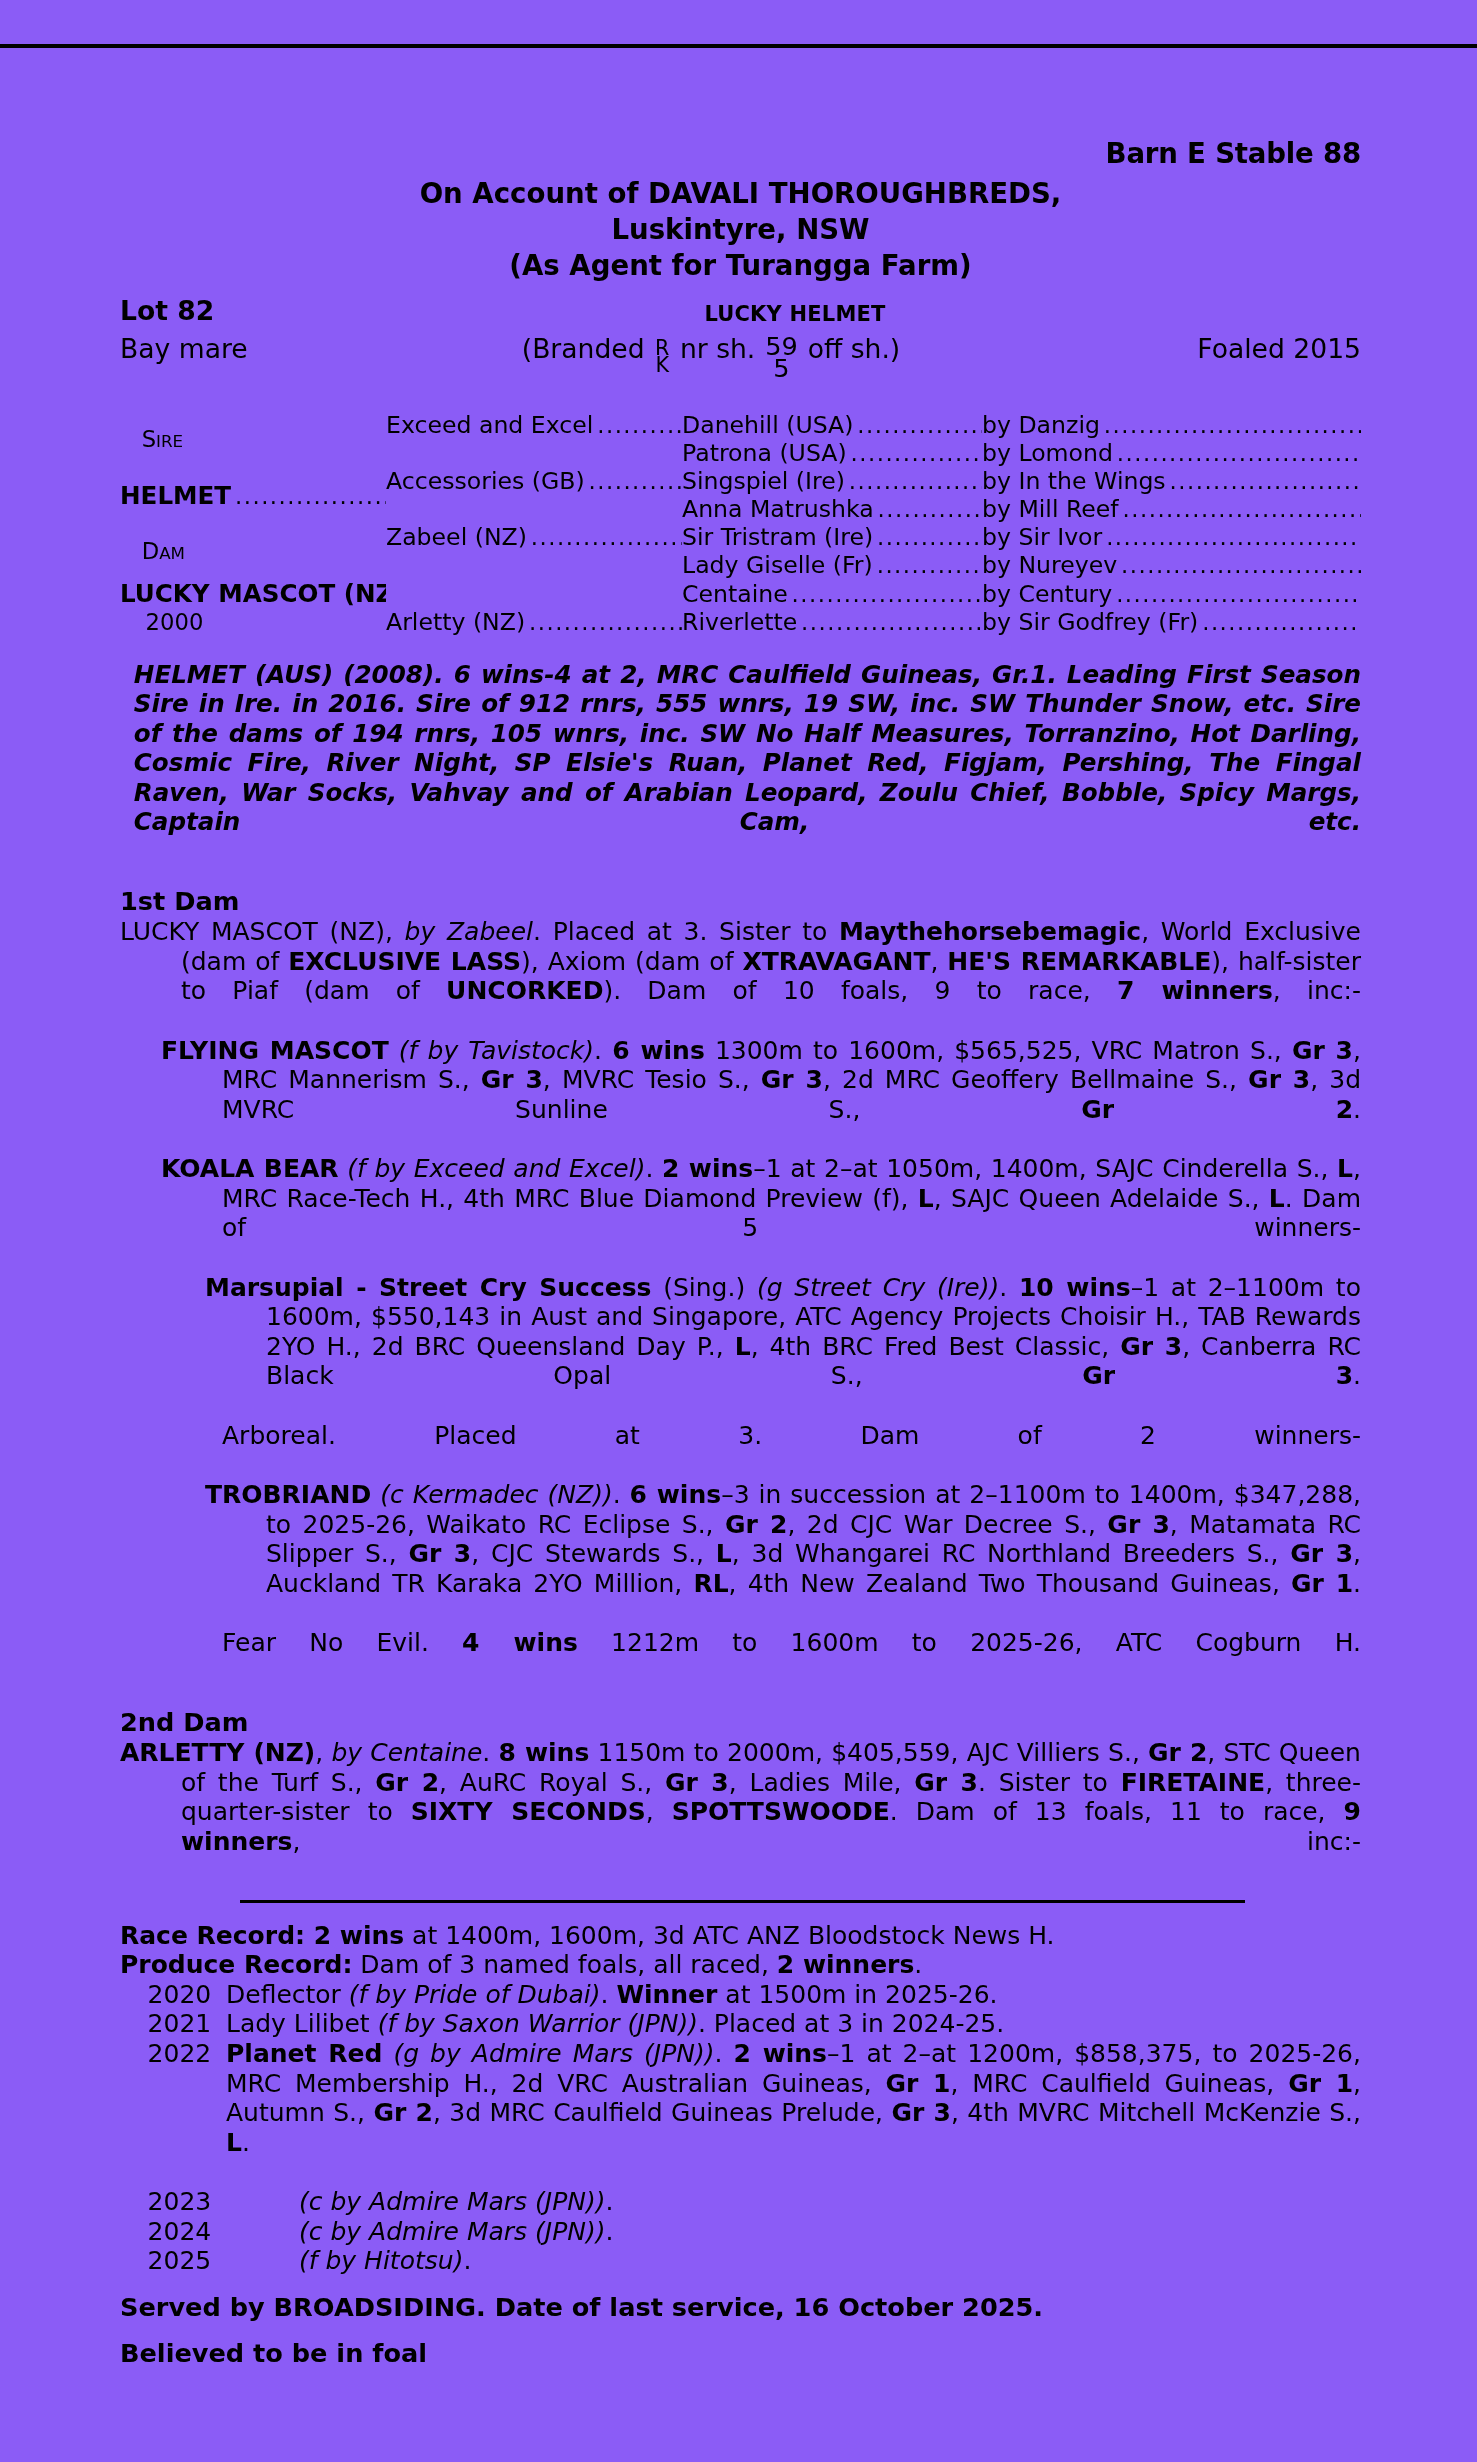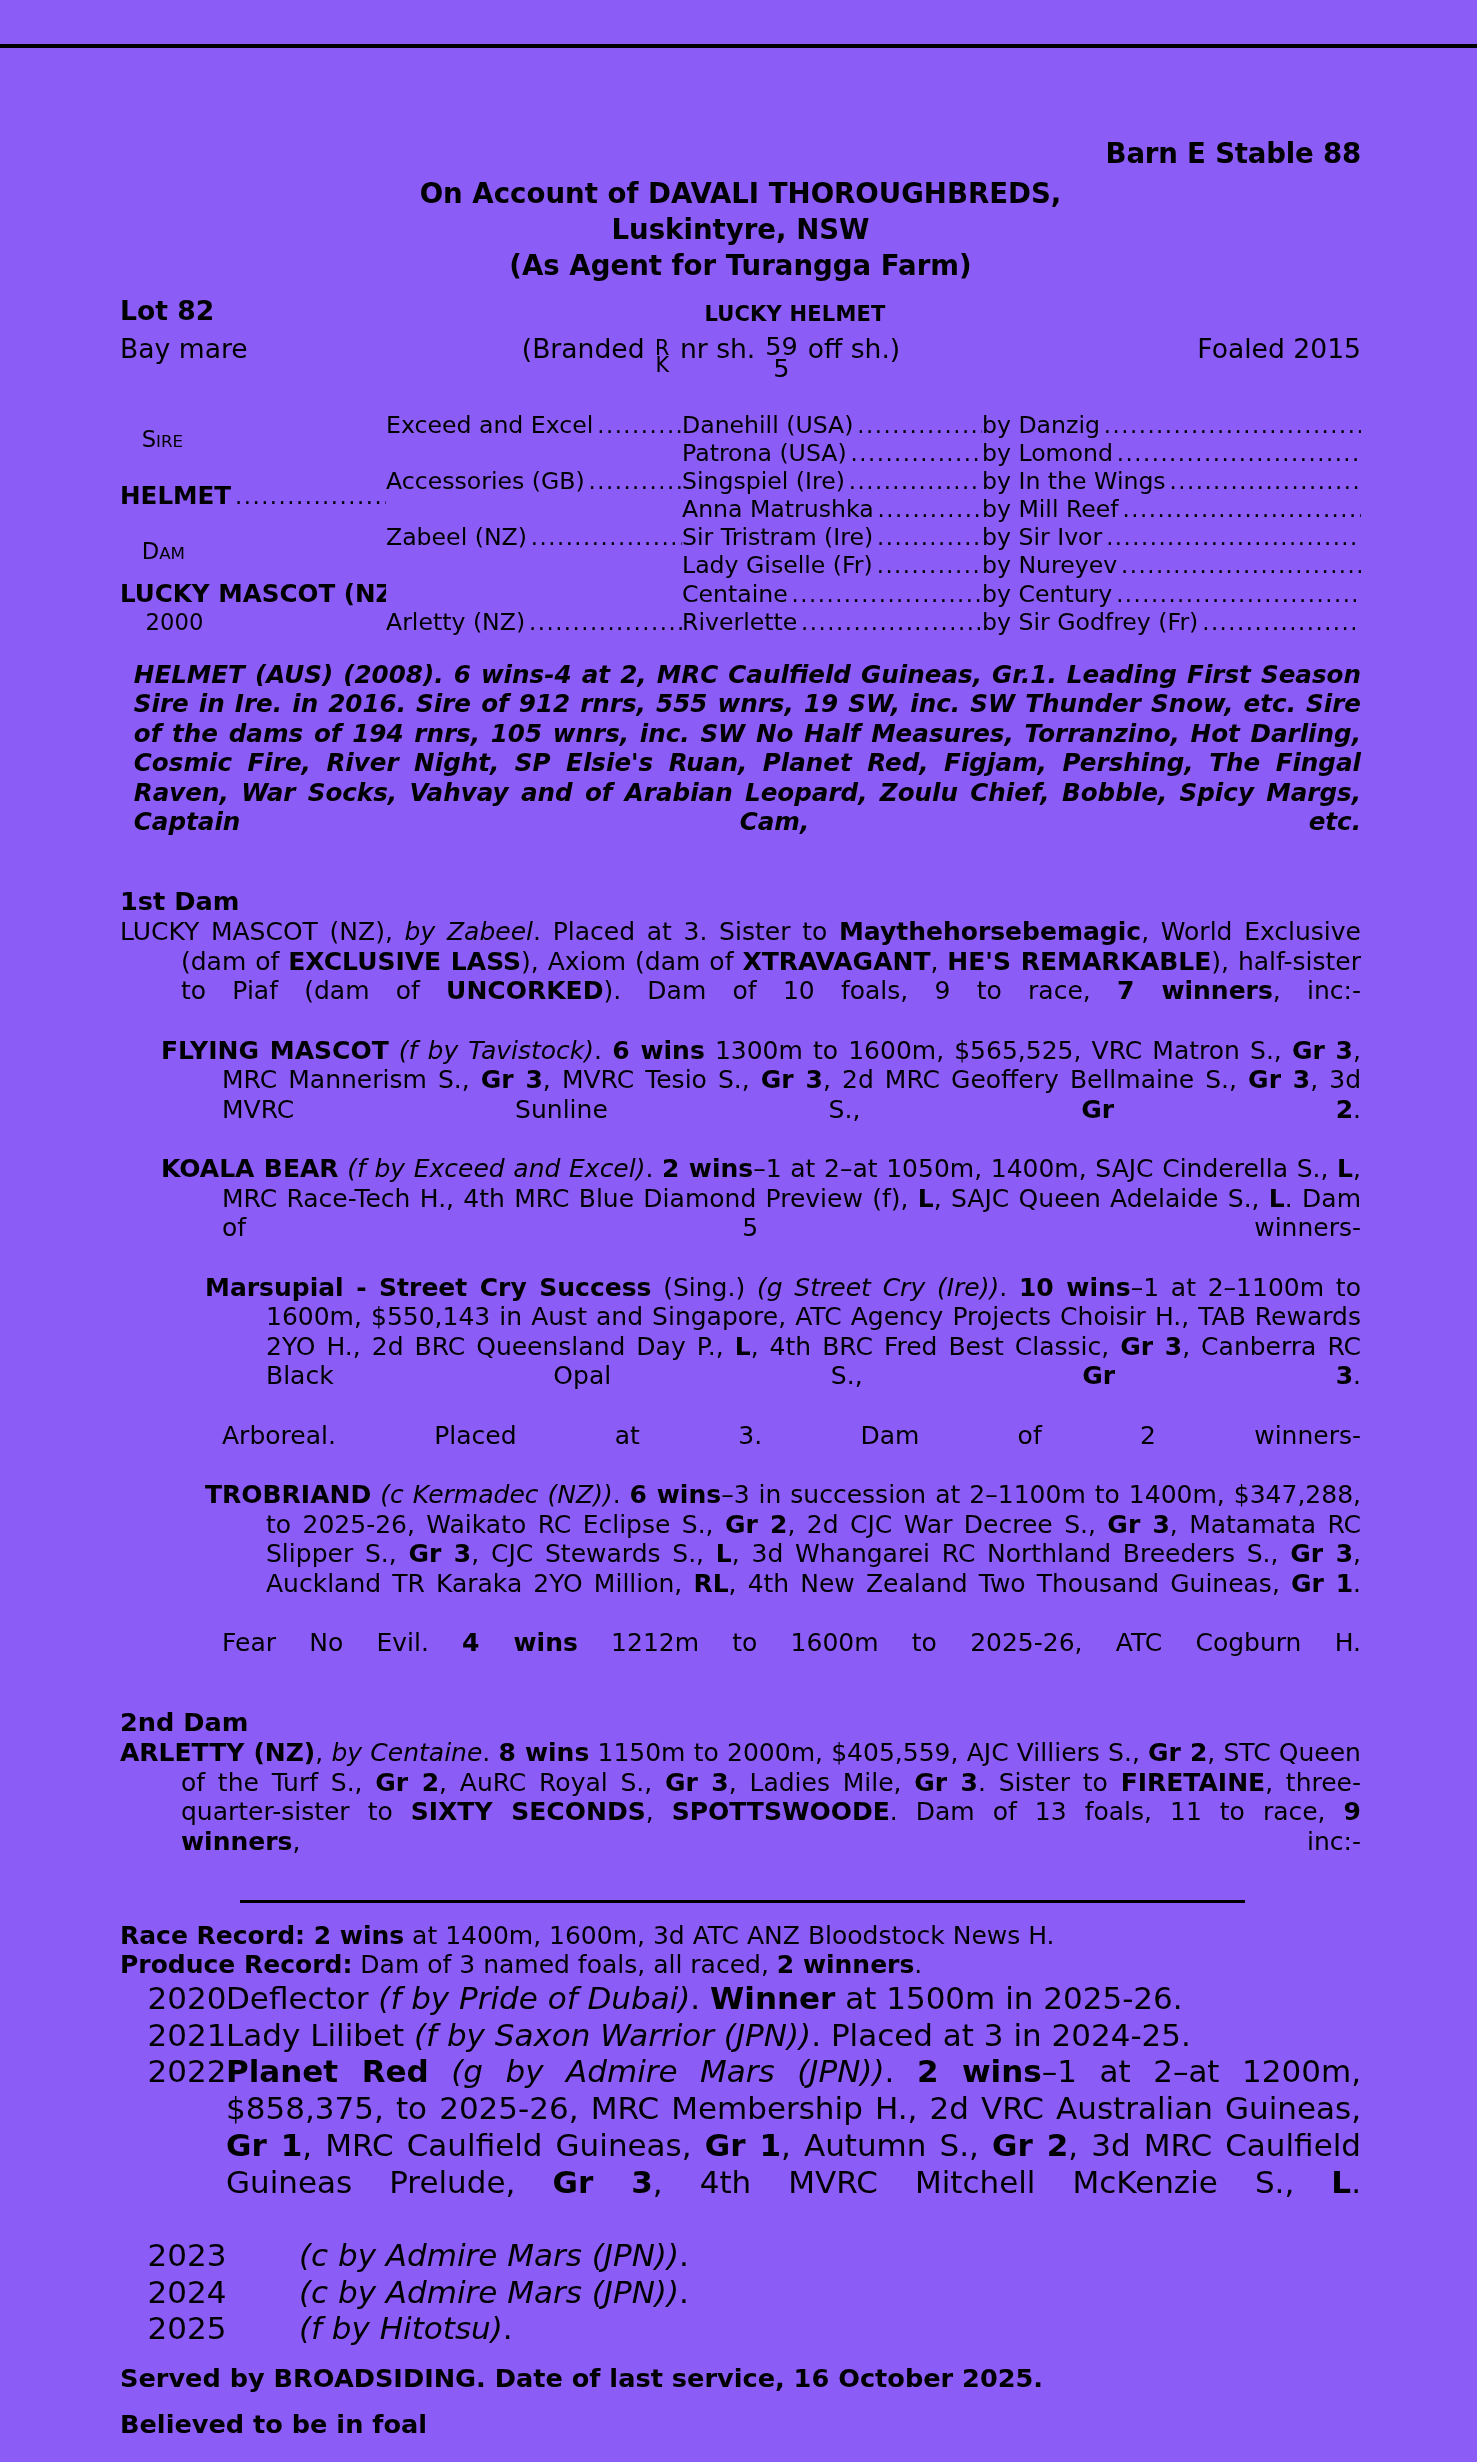--- a/index.html
+++ b/index.html
@@ -188,21 +188,21 @@
     text-align: justify;
     text-justify: inter-word;
     margin: 0;
   }
   .rec::after { content: ""; display: inline-block; width: 100%; }
   .rec-nojust { text-align: left; }
   .rec-nojust::after { content: none; }
 
   .foal {
     display: flex;
-    font-size: 31px;
+    font-size: 25px;
     line-height: 1.185;
     justify-content: center;
   }
   .foal .yr {
     width: 106px;
     flex: none;
     padding-left: 27.6px;
     box-sizing: border-box;
   }
   .foal .bd {

